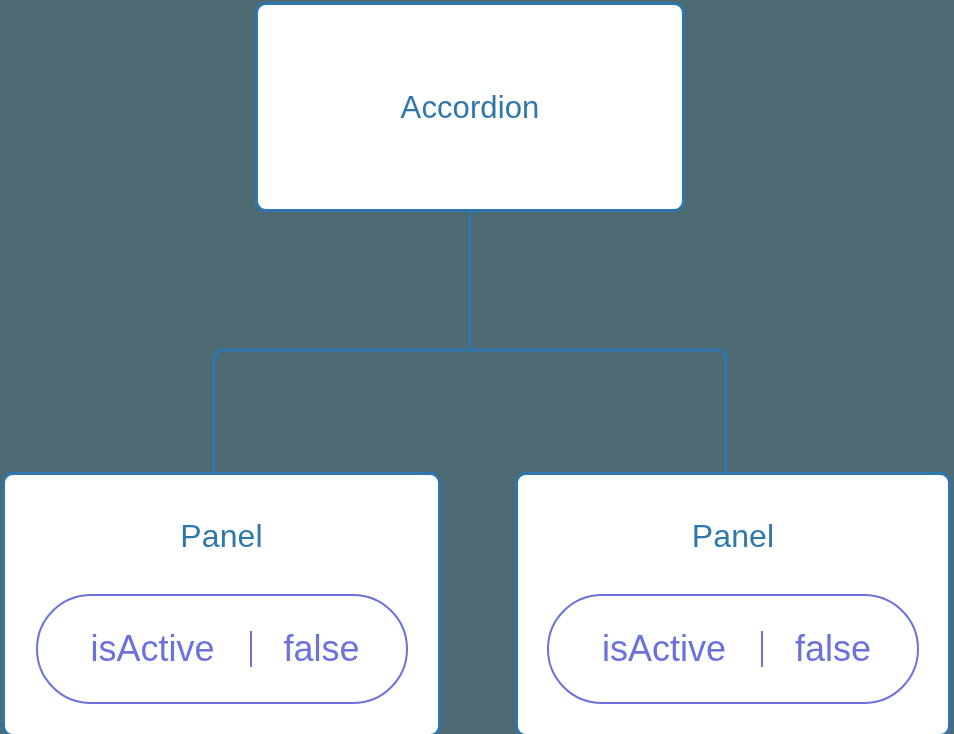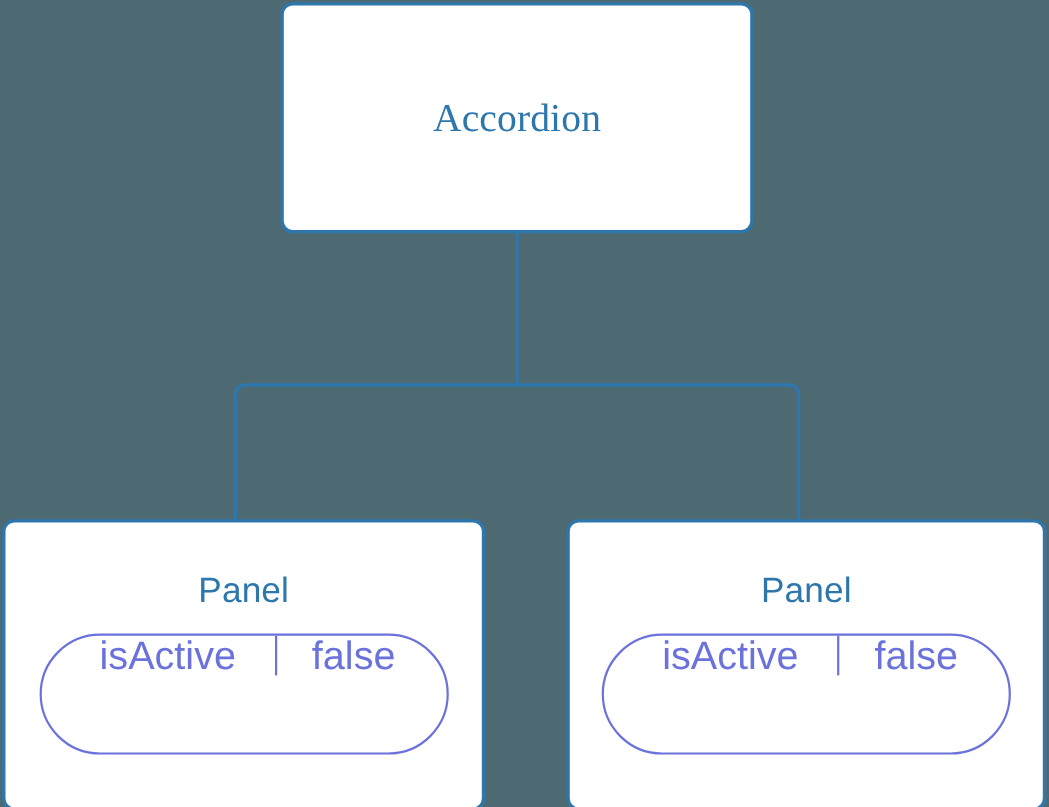--- a/index.html
+++ b/index.html
@@ -47,22 +47,21 @@
 
   
   #node-root {
     left: 255px;
     top: 2px;
     width: 430px;
     height: 210px;
     justify-content: center;
   }
   #node-root .node-title {
-    font-size: 36px;
-    font-family: Liberation Serif, serif;
+    font-size: 31px;
   }
 
   
   .node-leaf {
     top: 472px;
     height: 265px;
     padding-top: 45px;
   }
   #node-panel-0 {
     left: 2px;
@@ -77,23 +76,23 @@
     color: #2e77ad;
     font-size: 32px;
     font-weight: normal;
     line-height: 1;
     letter-spacing: 0.1px;
     white-space: nowrap;
   }
 
   
   .state-pill {
-    margin-top: 24px;
+    margin-top: 42px;
     display: flex;
-    align-items: flex-start;
+    align-items: center;
     height: 110px;
     border: 2px solid #6b72dc;
     border-radius: 56px;
     box-sizing: border-box;
     background: transparent;
   }
   .pill-key,
   .pill-val {
     display: flex;
     align-items: center;

